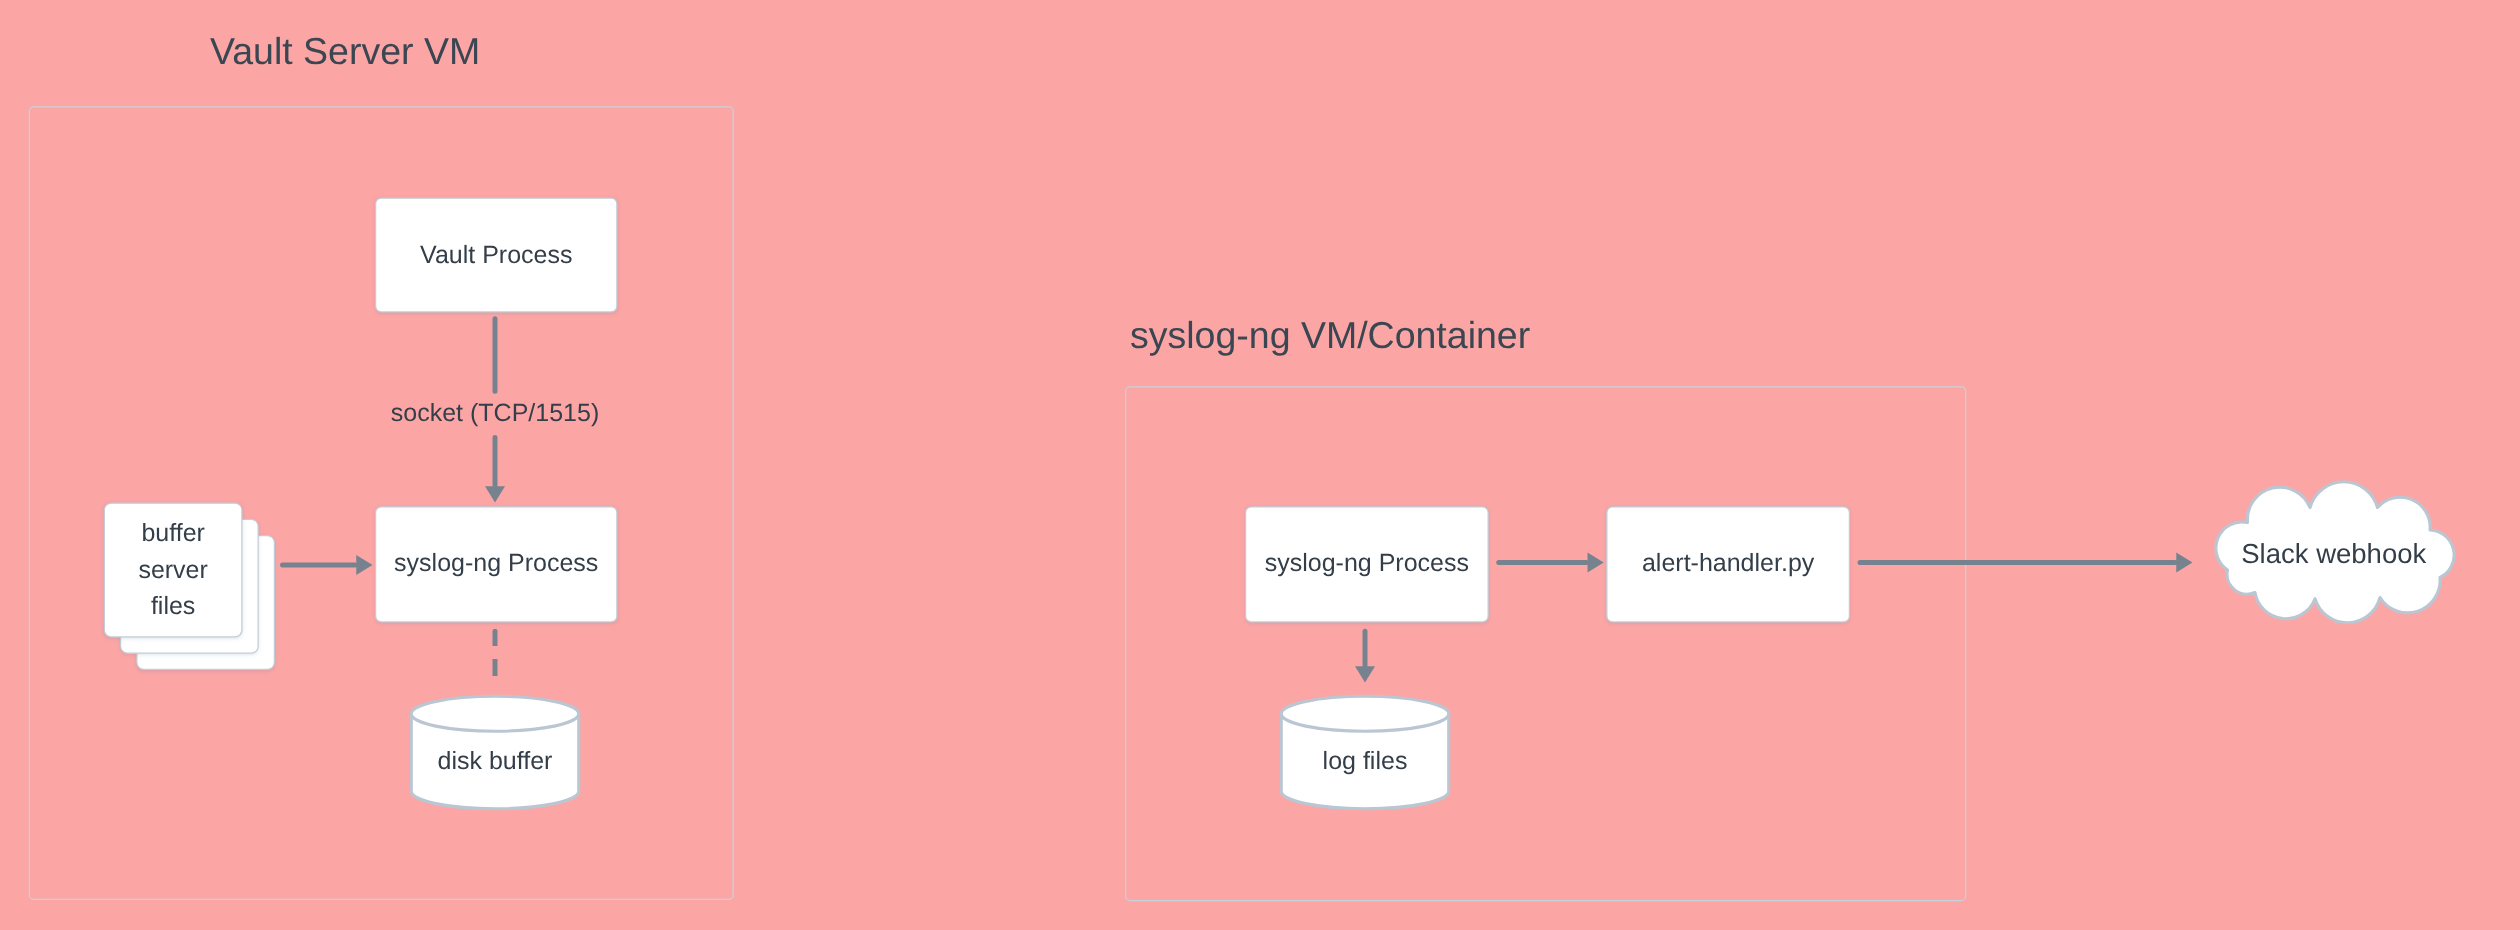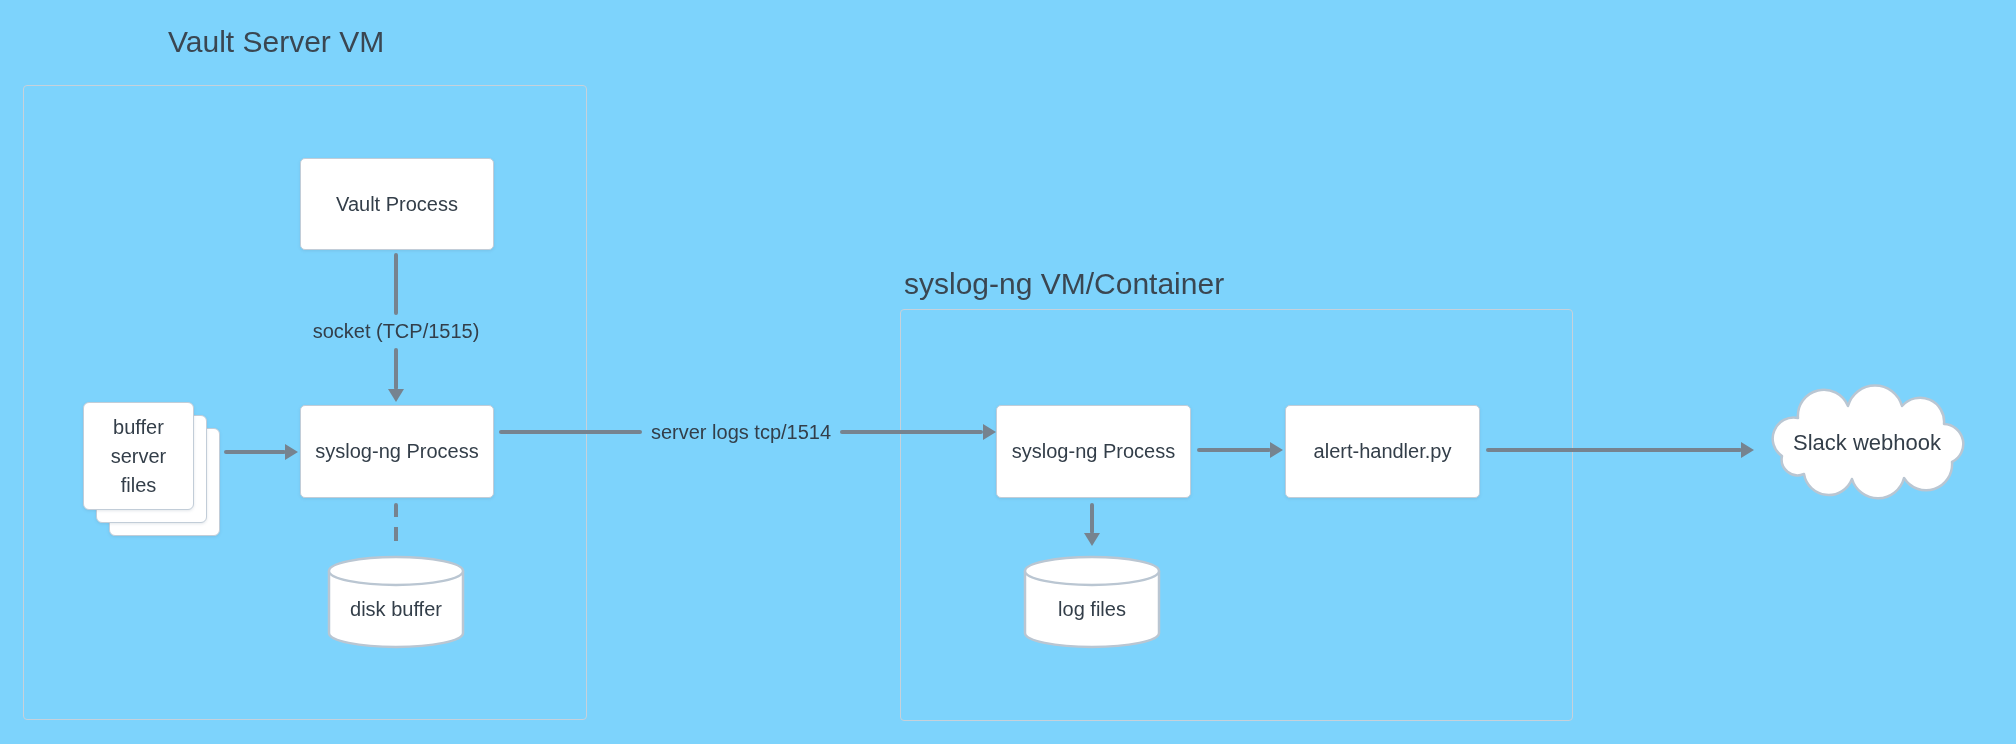--- a/index.html
+++ b/index.html
@@ -3,21 +3,21 @@
 <meta charset="utf-8">
 <style>
   html,body{margin:0;padding:0;}
   body{
     font-family:"Liberation Sans","DejaVu Sans",sans-serif;
     background:#eef2f5;
   }
   #stage{
     position:relative;
     width:2016px;height:744px;
-    background:#7dd3fc;
+    background:#fca5a5;
     overflow:hidden;
     color:#333e49;
   }
   
   .group{
     position:absolute;
     border:1.5px solid #c7d1da;
     border-radius:4px;
     background:transparent;
   }
@@ -104,21 +104,21 @@
   }
 </style>
 </head>
 <body>
 
 <div id="stage">
 
   <div class="group-title" style="left:168px;top:22px;">Vault Server VM</div>
   <div class="group" style="left:23px;top:85px;width:562px;height:633px;"></div>
 
-  <div class="group-title" style="left:904px;top:249px;margin-top:15px;">syslog-ng VM/Container</div>
+  <div class="group-title" style="left:904px;top:249px;">syslog-ng VM/Container</div>
   <div class="group" style="left:900px;top:309px;width:671px;height:410px;"></div>
 
   <div class="node" style="left:300px;top:158px;width:192px;height:90px;">
     <span>Vault Process</span>
   </div>
 
   <div class="vline" style="left:394px;top:253px;height:62px;"></div>
   <div class="edge-label-free" style="left:396px;top:318px;">socket (TCP/1515)</div>
   <div class="varrow" style="left:394px;top:348px;height:42px;"></div>
 
@@ -131,26 +131,20 @@
       <span>files</span>
     </div>
   </div>
 
   <div class="harrow" style="left:224px;top:450px;width:62px;"></div>
 
   <div class="node" style="left:300px;top:405px;width:192px;height:91px;">
     <span>syslog-ng Process</span>
   </div>
 
-  <div class="edge-flex" style="left:499px;top:418px;width:497px;">
-    <div class="seg"></div>
-    <div class="elabel">server logs tcp/1514</div>
-    <div class="seg"></div>
-    <div class="head"></div>
-  </div>
 
 
   <div class="vdash" style="left:394px;top:503px;height:46px;"></div>
 
   <div class="shape-wrap" style="left:326px;top:554px;width:140px;height:96px;">
     <svg width="140" height="96" viewBox="0 0 140 96">
       <path d="M3,17 L3,79 A67,14 0 0 0 137,79 L137,17" fill="#ffffff" stroke="#bac6d2" stroke-width="2.5"></path>
       <ellipse cx="70" cy="17" rx="67" ry="14" fill="#ffffff" stroke="#bac6d2" stroke-width="2.5"></ellipse>
     </svg>
     <div class="shape-label cyl-label">disk buffer</div>

